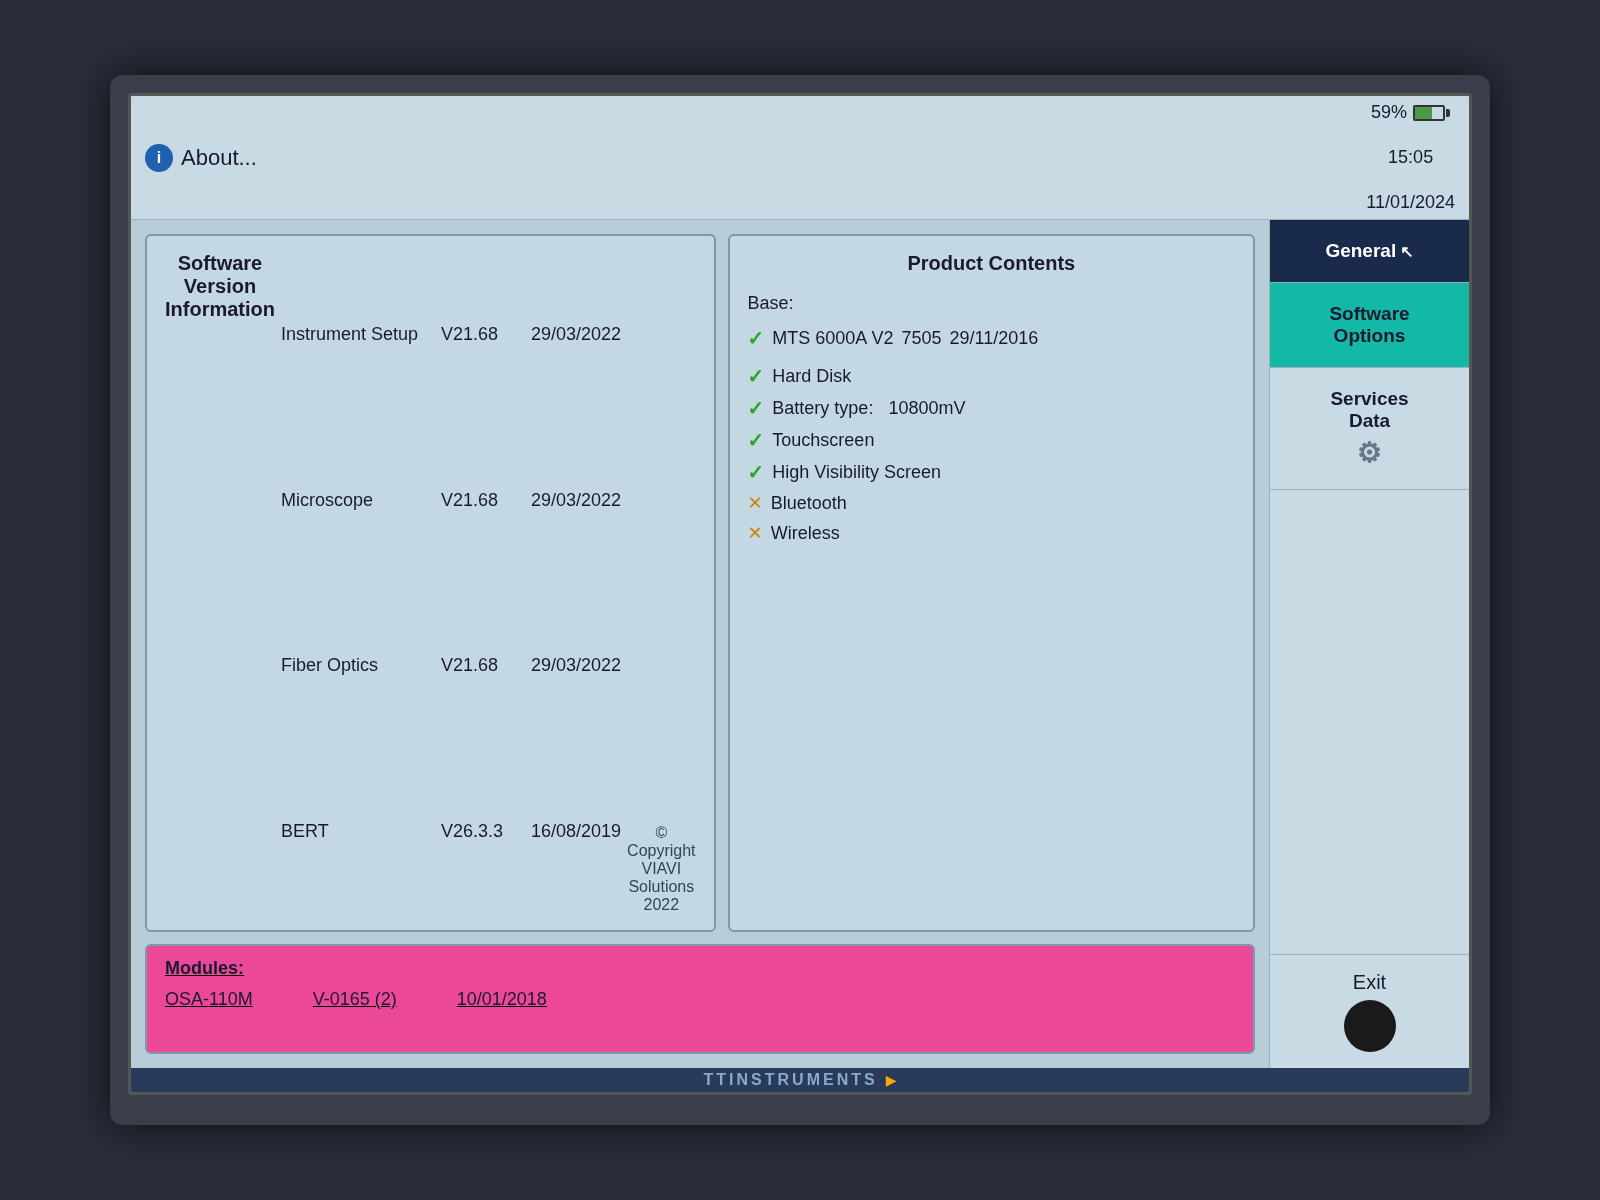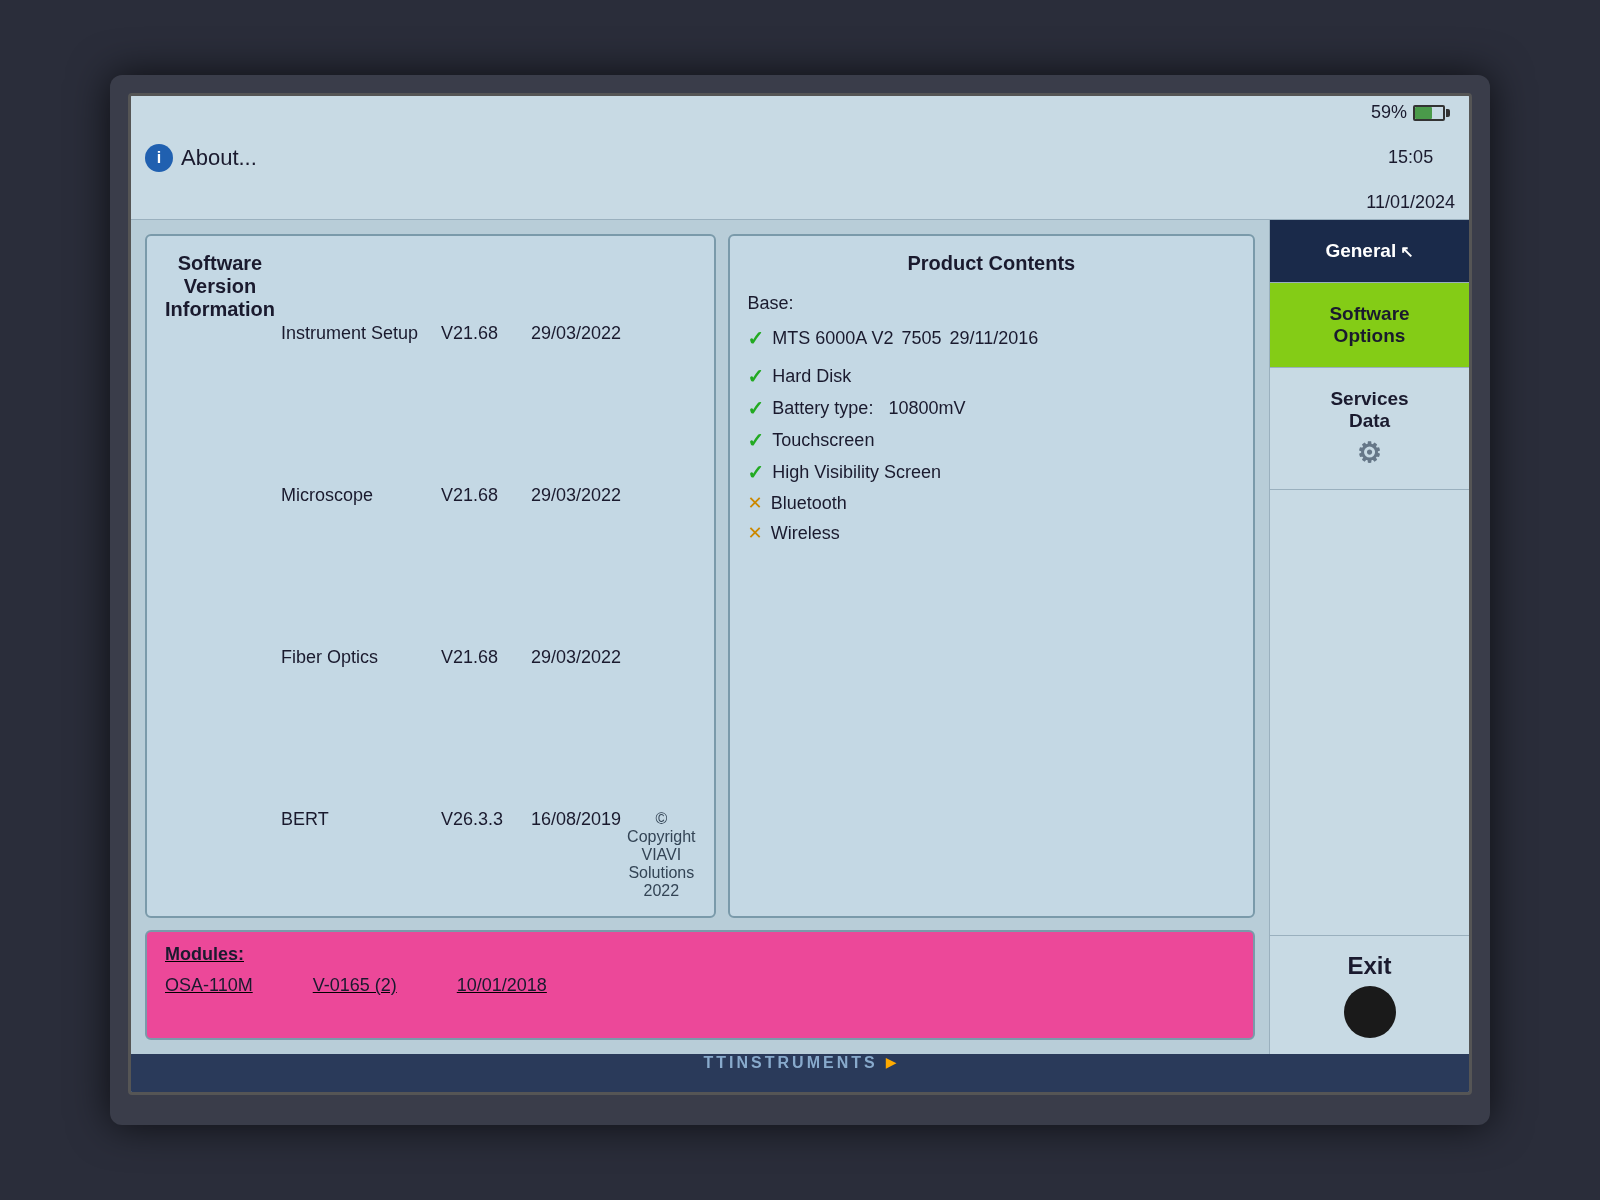--- a/index.html
+++ b/index.html
@@ -241,34 +241,34 @@
       flex-direction: column;
     }
     .sidebar-btn {
       padding: 20px 14px;
       font-size: 19px;
       font-weight: bold;
       color: #1a1a2e;
       text-align: center;
       cursor: pointer;
       border-bottom: 1px solid #9ab0be;
-      background: #84cc16;
+      background: #14b8a6;
       user-select: none;
     }
     .sidebar-btn.active {
       background: #1a2a4a;
       color: white;
     }
     .sidebar-spacer {
       flex: 1;
     }
     .sidebar-exit {
       padding: 16px 22px;
-      font-size: 24px;
-      font-weight: bold;
+      font-size: 20px;
+      font-weight: normal;
       color: #1a1a2e;
       text-align: center;
       cursor: pointer;
       border-top: 1px solid #9ab0be;
     }
     .exit-circle {
       width: 52px;
       height: 52px;
       background: #1a1a1a;
       border-radius: 50%;
@@ -285,24 +285,24 @@
       text-align: center;
       cursor: pointer;
       border-bottom: 1px solid #9ab0be;
       gap: 4px;
     }
     .services-icon {
       font-size: 28px;
       color: #667788;
     }
     .bottom-bar {
-      height: 38px;
+      height: 24px;
       background: #2a3a5a;
       display: flex;
-      align-items: flex-start;
+      align-items: center;
       justify-content: center;
     }
     .bottom-label {
       color: #88aacc;
       font-size: 16px;
       letter-spacing: 3px;
       font-weight: bold;
     }
     .triangle-icon {
       color: #ffaa00;

